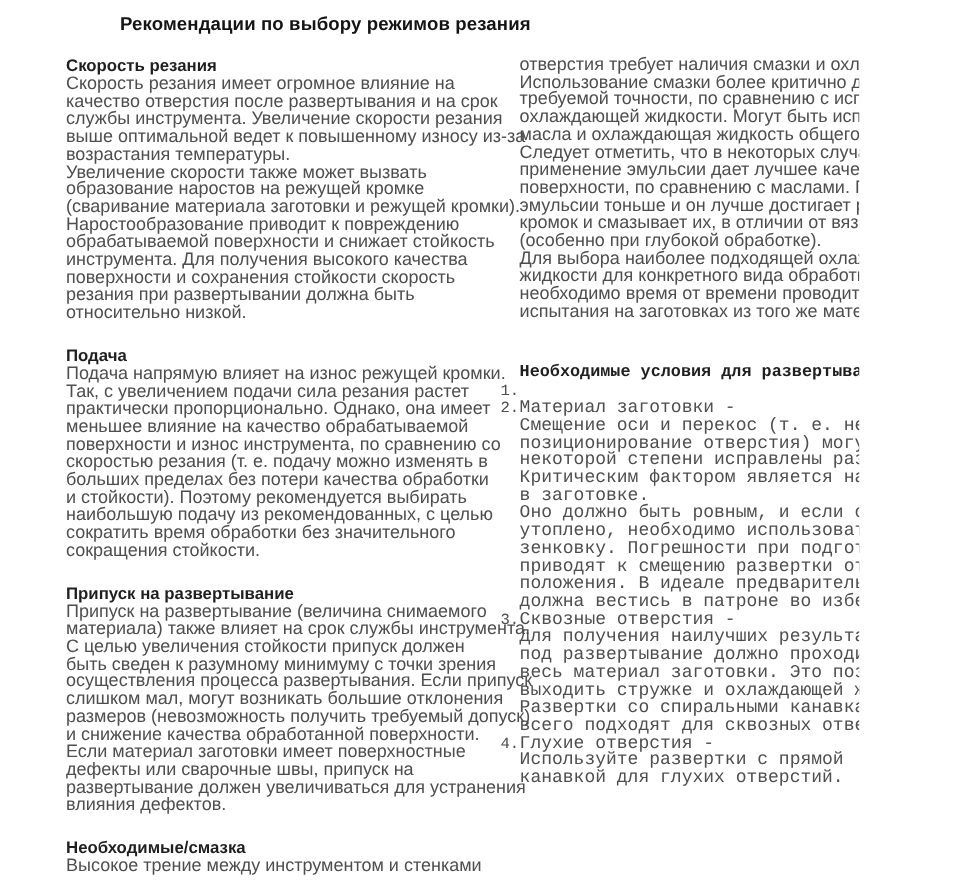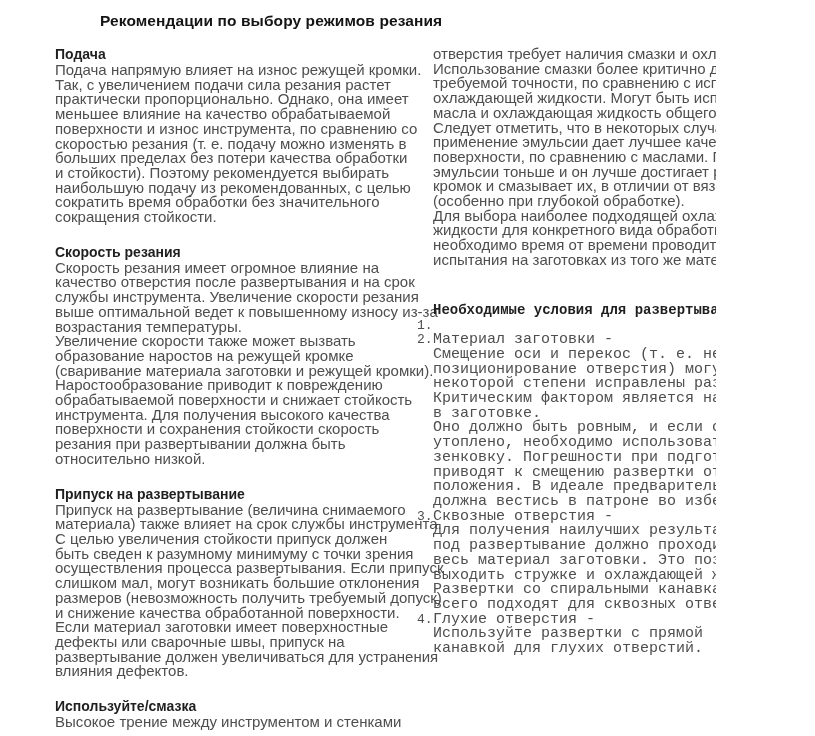--- a/index.html
+++ b/index.html
@@ -77,72 +77,72 @@
 </head>
 <body>
 
 <div class="page">
 
   <h1 class="doc-title">Рекомендации по выбору режимов резания</h1>
 
   <div class="columns">
 
     <div class="col-left">
-
-      <div class="section">
-        <h2>Подача</h2>
-        <p class="body-text">Подача напрямую влияет на износ режущей кромки.
-Так, с увеличением подачи сила резания растет
-практически пропорционально. Однако, она имеет
-меньшее влияние на качество обрабатываемой
-поверхности и износ инструмента, по сравнению со
-скоростью резания (т. е. подачу можно изменять в
-больших пределах без потери качества обработки
-и стойкости). Поэтому рекомендуется выбирать
-наибольшую подачу из рекомендованных, с целью
-сократить время обработки без значительного
-сокращения стойкости.</p>
-      </div>
 
       <div class="section">
         <h2>Скорость резания</h2>
         <p class="body-text">Скорость резания имеет огромное влияние на
 качество отверстия после развертывания и на срок
 службы инструмента. Увеличение скорости резания
 выше оптимальной ведет к повышенному износу из-за
 возрастания температуры.
 Увеличение скорости также может вызвать
 образование наростов на режущей кромке
 (сваривание материала заготовки и режущей кромки).
 Наростообразование приводит к повреждению
 обрабатываемой поверхности и снижает стойкость
 инструмента. Для получения высокого качества
 поверхности и сохранения стойкости скорость
 резания при развертывании должна быть
 относительно низкой.</p>
       </div>
 
       <div class="section">
+        <h2>Подача</h2>
+        <p class="body-text">Подача напрямую влияет на износ режущей кромки.
+Так, с увеличением подачи сила резания растет
+практически пропорционально. Однако, она имеет
+меньшее влияние на качество обрабатываемой
+поверхности и износ инструмента, по сравнению со
+скоростью резания (т. е. подачу можно изменять в
+больших пределах без потери качества обработки
+и стойкости). Поэтому рекомендуется выбирать
+наибольшую подачу из рекомендованных, с целью
+сократить время обработки без значительного
+сокращения стойкости.</p>
+      </div>
+
+      <div class="section">
         <h2>Припуск на развертывание</h2>
         <p class="body-text">Припуск на развертывание (величина снимаемого
 материала) также влияет на срок службы инструмента.
 С целью увеличения стойкости припуск должен
 быть сведен к разумному минимуму с точки зрения
 осуществления процесса развертывания. Если припуск
 слишком мал, могут возникать большие отклонения
 размеров (невозможность получить требуемый допуск)
 и снижение качества обработанной поверхности.
 Если материал заготовки имеет поверхностные
 дефекты или сварочные швы, припуск на
 развертывание должен увеличиваться для устранения
 влияния дефектов.</p>
       </div>
 
       <div class="section">
-        <h2>Используйте/смазка</h2>
+        <h2>Необходимые/смазка</h2>
         <p class="body-text">Высокое трение между инструментом и стенками</p>
       </div>
 
     </div>
 
     <div class="col-right">
 
       <p class="body-text indent">отверстия требует наличия смазки и охлаждения.
 Использование смазки более критично для получения
 требуемой точности, по сравнению с использованием

